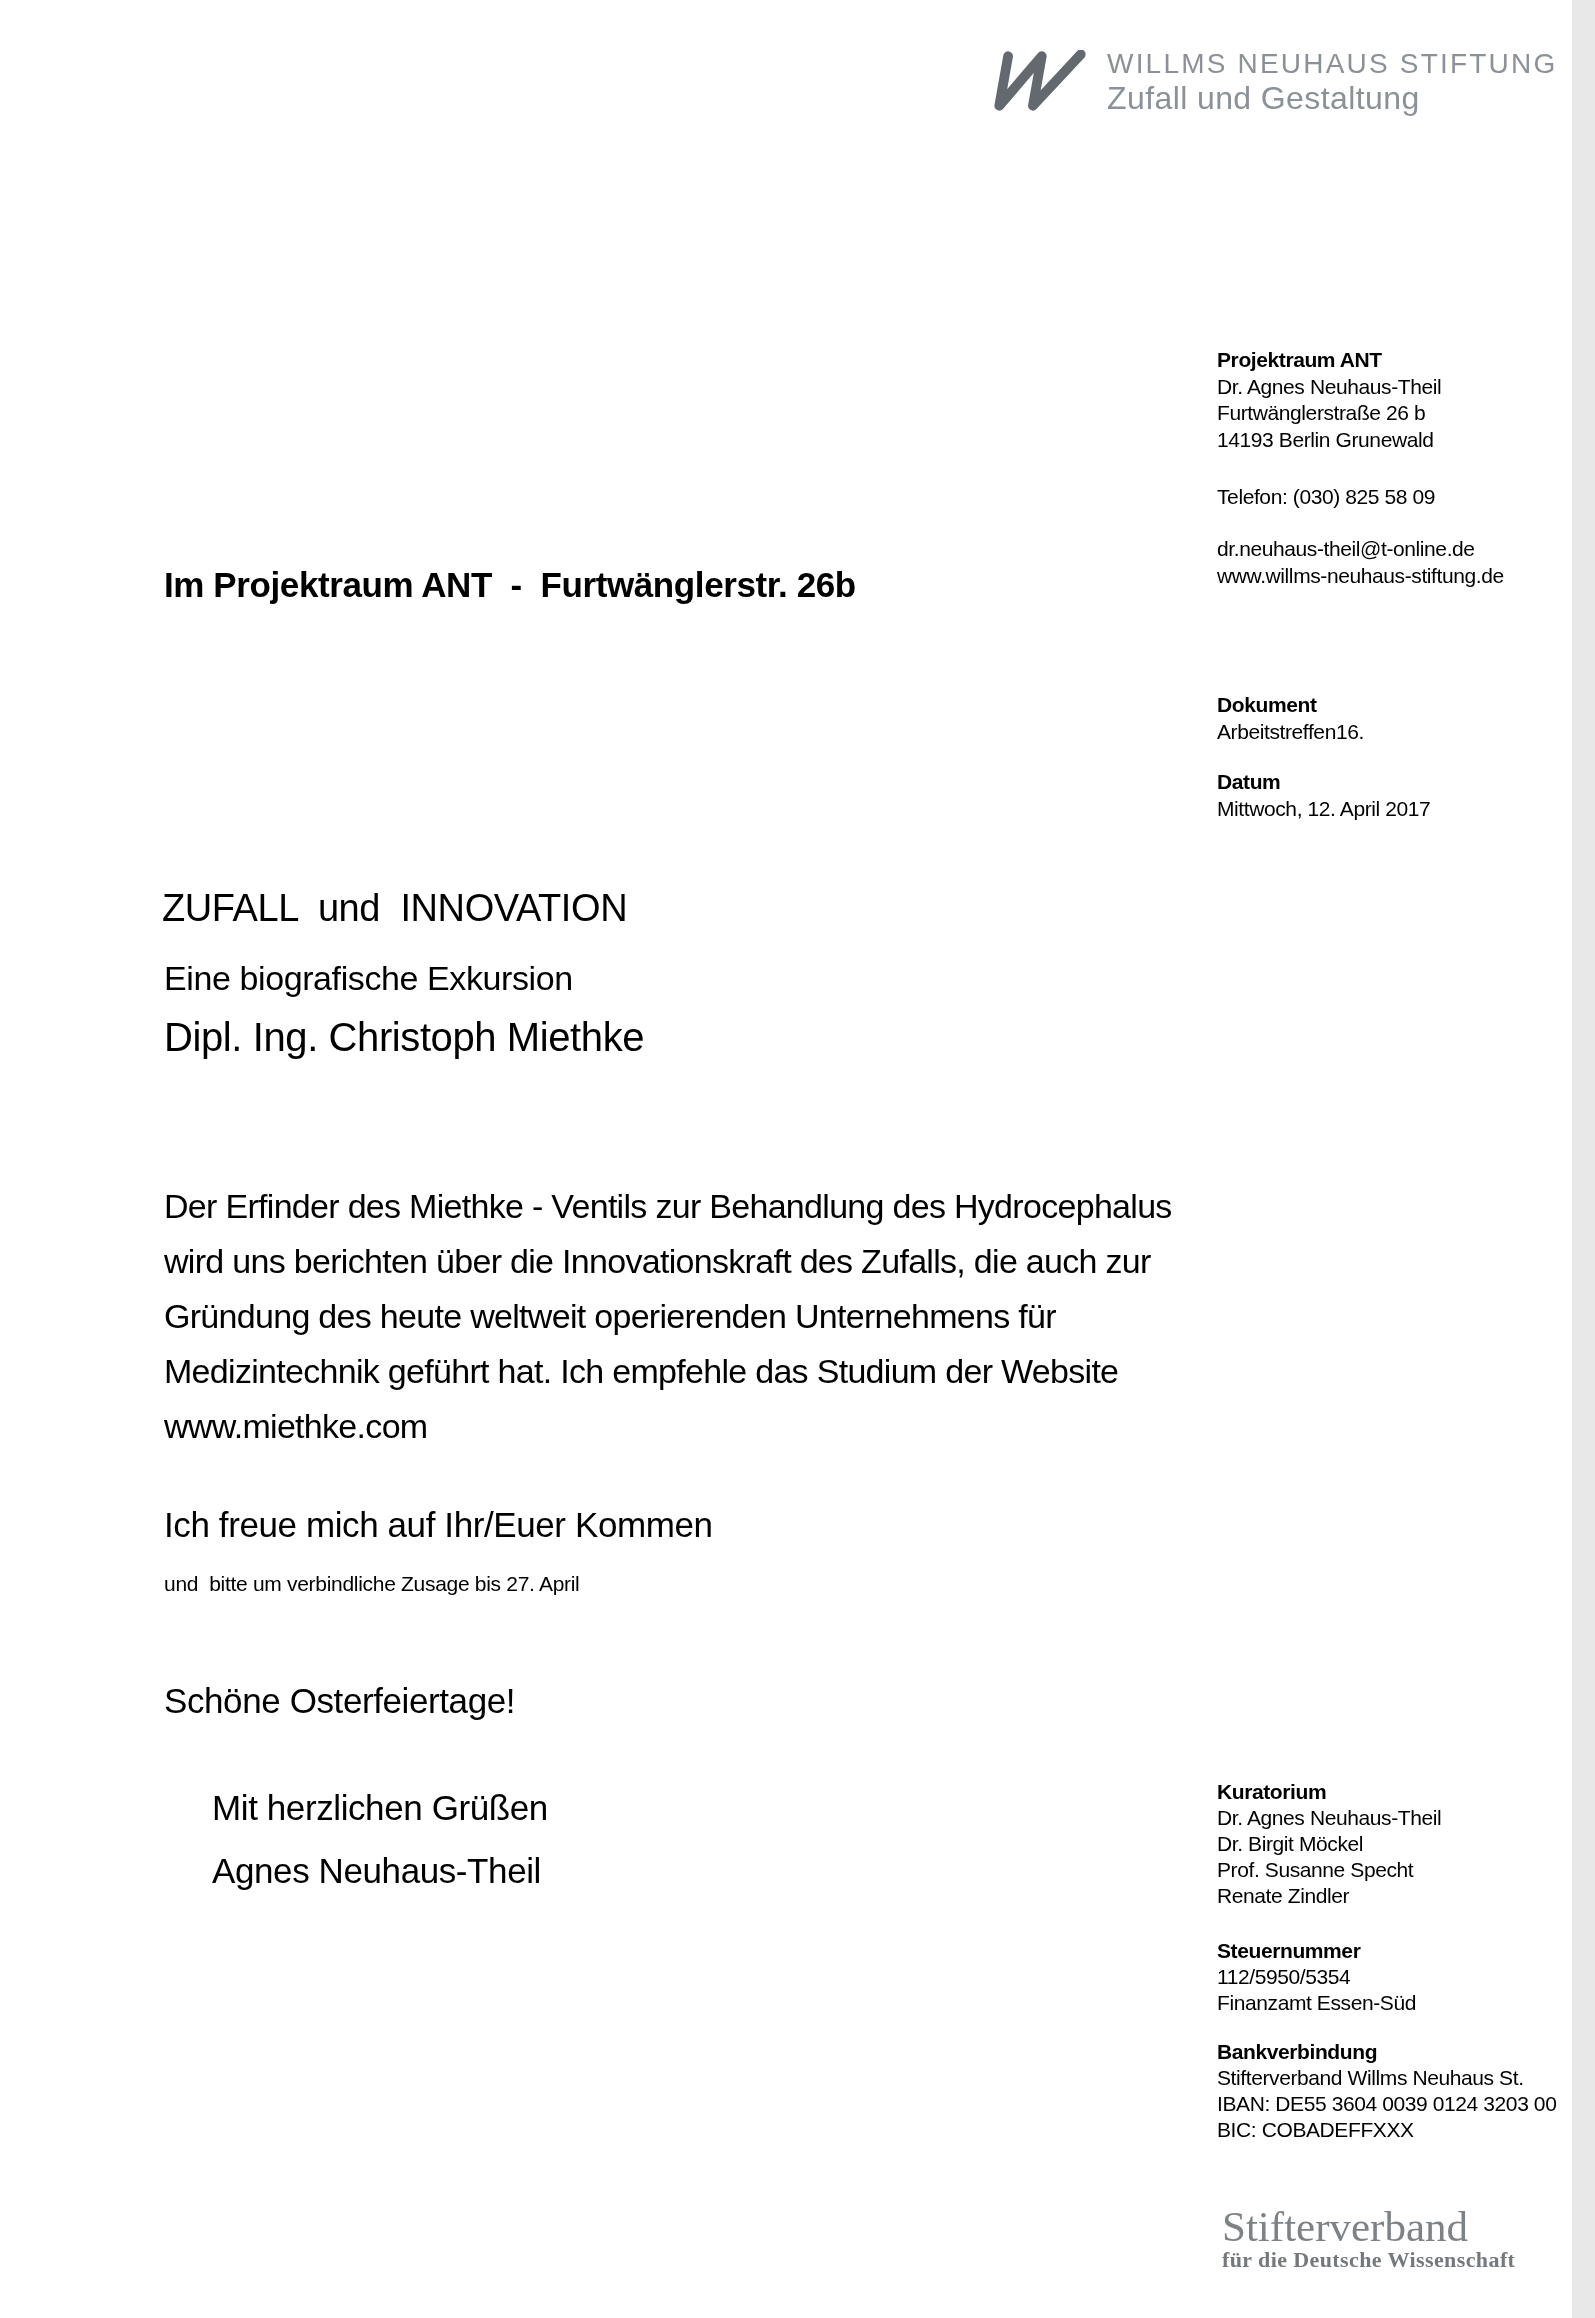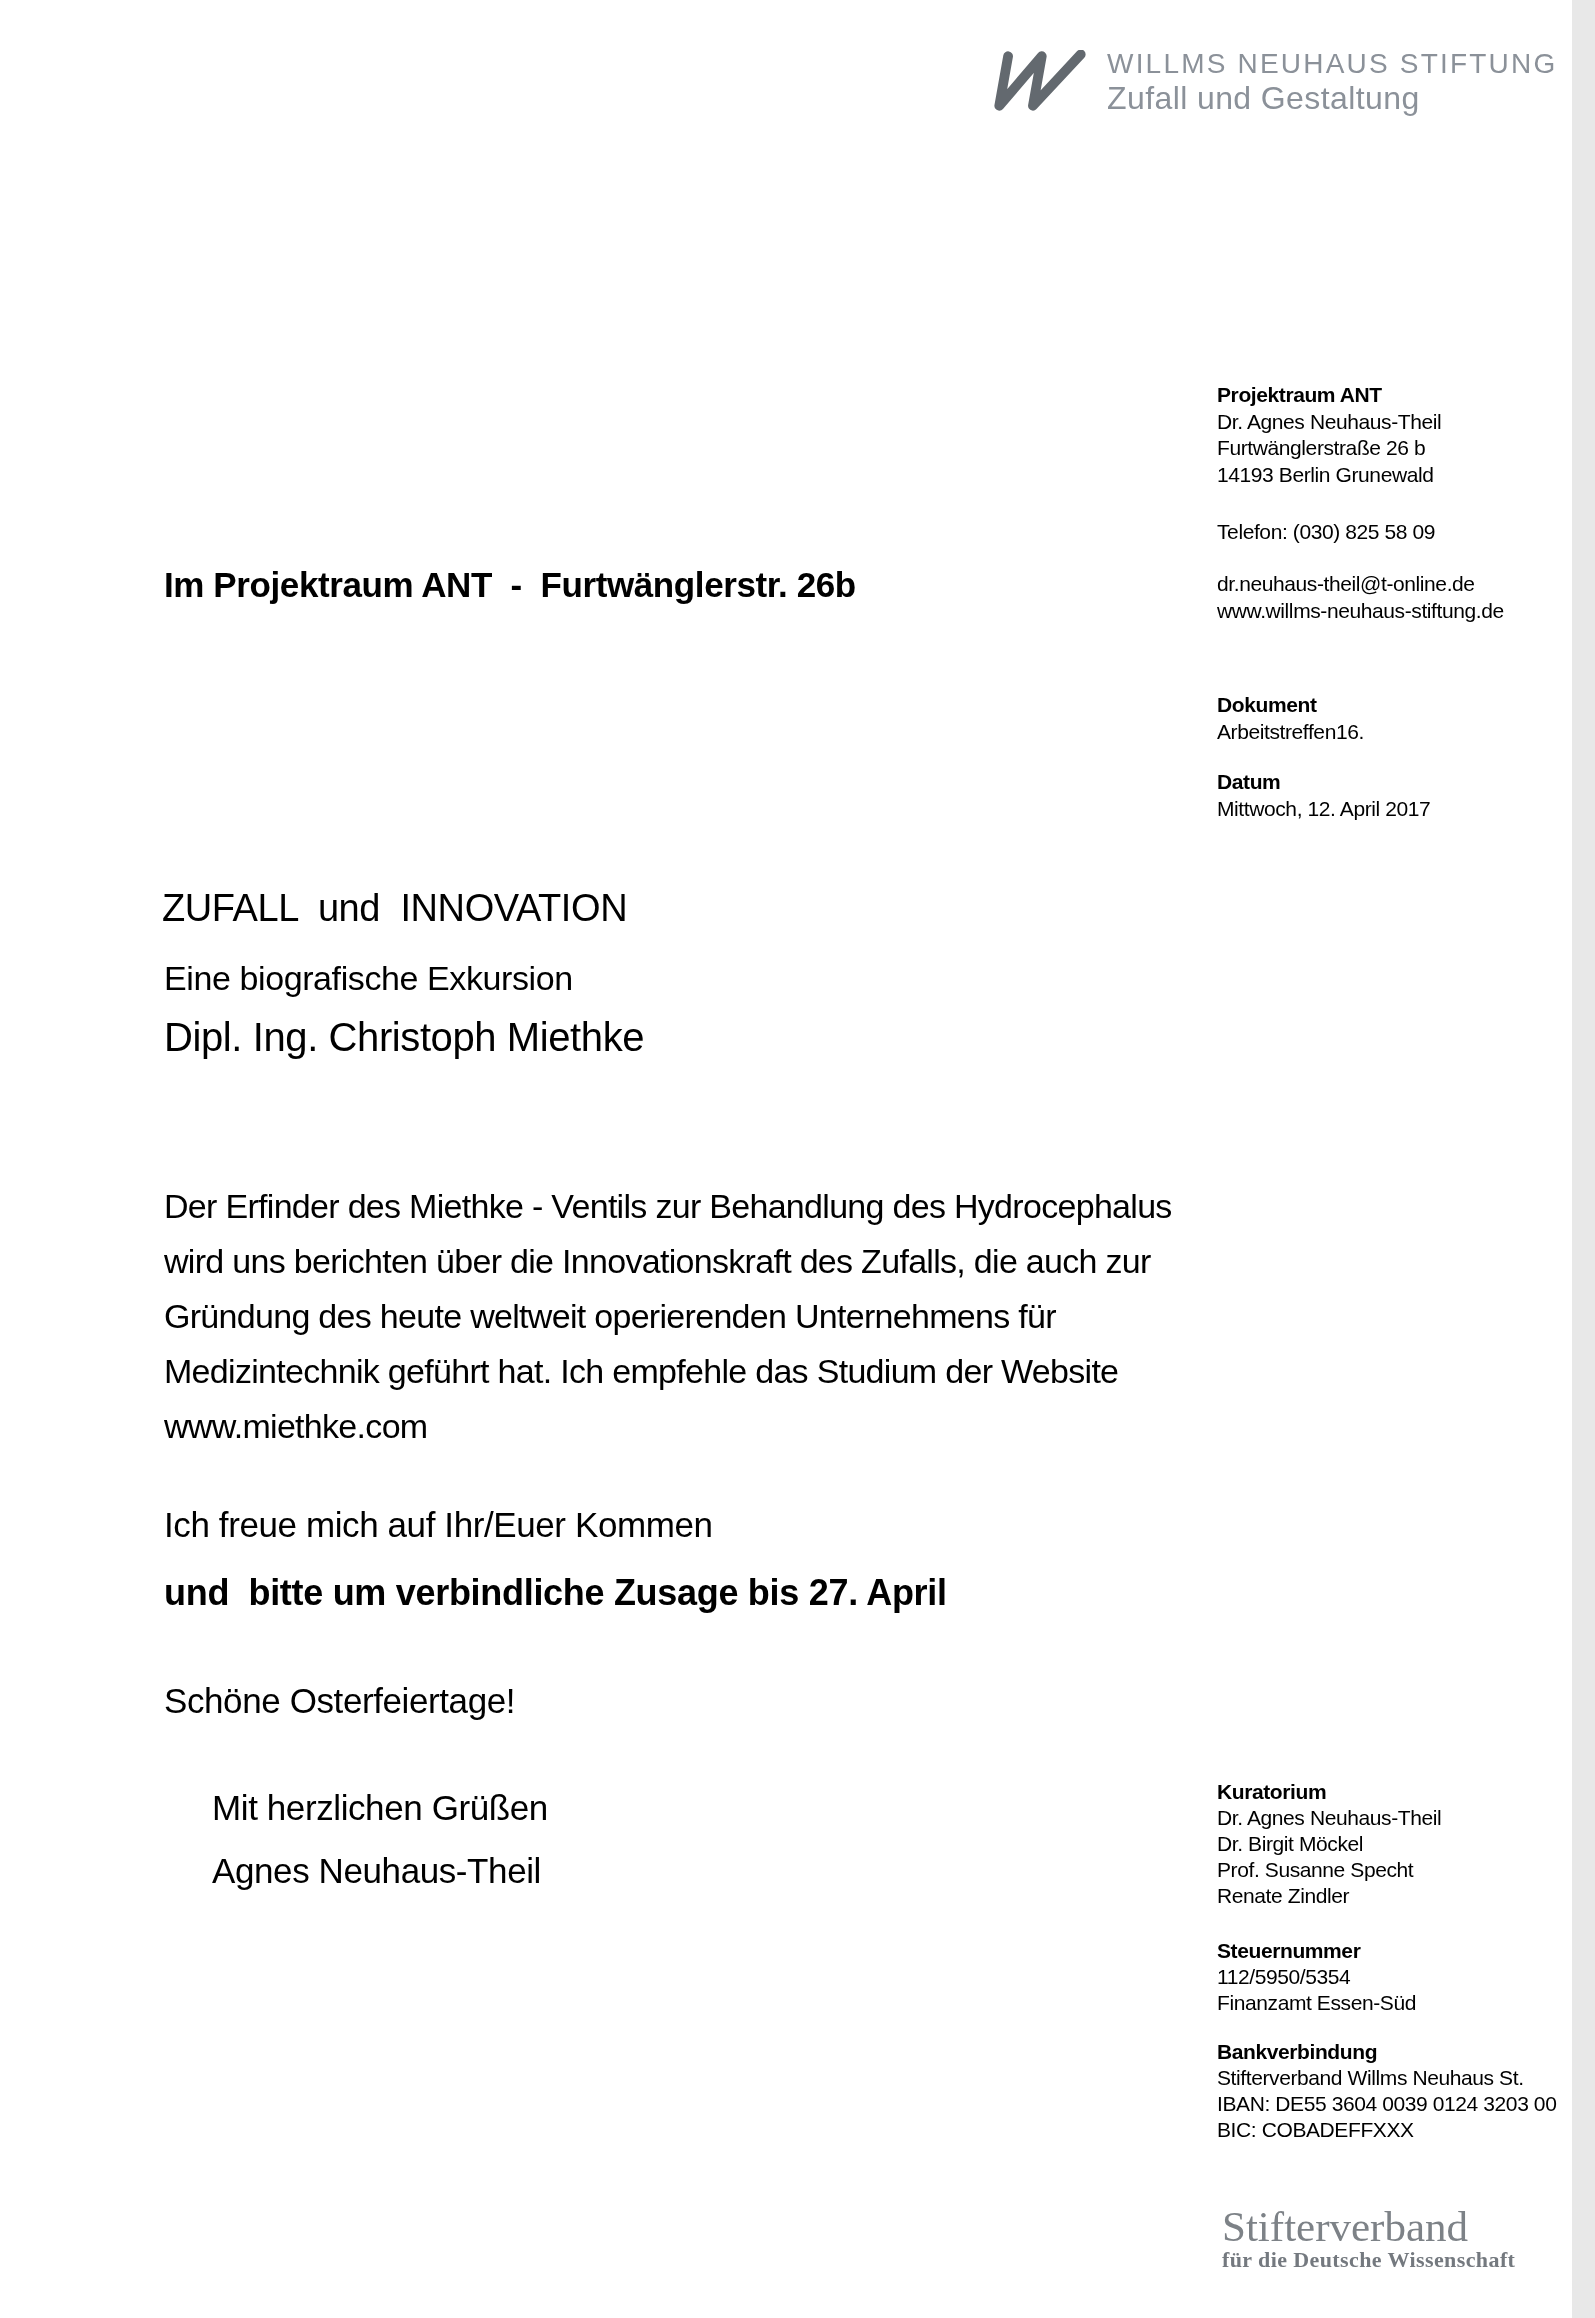--- a/index.html
+++ b/index.html
@@ -22,21 +22,21 @@
   }
   
   .heading{font-size:34px;font-weight:bold;letter-spacing:-0.4px;}
   .dateline{font-size:35px;letter-spacing:-0.4px;}
   .locline{font-size:35px;font-weight:bold;letter-spacing:-0.4px;}
   .talk-title{font-size:38px;letter-spacing:-0.4px;}
   .talk-subtitle{font-size:34px;letter-spacing:-0.4px;}
   .speaker{font-size:40px;letter-spacing:-0.4px;}
   .bodypara{font-size:34px;line-height:55px;letter-spacing:-0.7px;white-space:pre-line;}
   .closing{font-size:35px;letter-spacing:-0.4px;}
-  .rsvp{font-size:36px;letter-spacing:-0.3px;font-weight:bold;}
+  .rsvp{font-size:21px;letter-spacing:-0.3px;}
   .holiday{font-size:35px;letter-spacing:-0.4px;}
   .signoff{font-size:35px;letter-spacing:-0.4px;margin-left:48px;}
   
   .side{font-size:21px;letter-spacing:-0.4px;line-height:26.6px;width:372px;}
   .side p{margin:0;}
   .side .lbl{font-weight:bold;}
   .side .gap35{margin-top:31px;}
   .side .gap28{margin-top:25px;}
   .side .gap27{margin-top:24px;}
   .side2{font-size:21px;letter-spacing:-0.4px;line-height:26px;width:381px;}
@@ -60,21 +60,21 @@
   <div class="abs" style="left:991px;top:50px;width:102px;height:66px;">
     <svg viewBox="0 0 110 70" width="98" height="62">
       <polyline points="19,7 9,63 57,7 47,63 101,5" fill="none" stroke="#63696f" stroke-width="11" stroke-linecap="round" stroke-linejoin="round"></polyline>
     </svg>
   </div>
   <div class="abs brand-title txt" style="left:1107px;top:48px;">WILLMS NEUHAUS STIFTUNG</div>
   <div class="abs brand-subtitle txt" style="left:1107px;top:80px;">Zufall und Gestaltung</div>
 
   <div class="abs locline txt" style="left:164px;top:565px;">Im Projektraum ANT  -  Furtwänglerstr. 26b</div>
 
-  <div class="abs side" style="left:1217px;top:347px;margin-top:35px;">
+  <div class="abs side" style="left:1217px;top:347px;">
     <p class="lbl">Projektraum ANT</p>
     <p>Dr. Agnes Neuhaus-Theil</p>
     <p>Furtwänglerstraße 26 b</p>
     <p>14193 Berlin Grunewald</p>
     <p class="gap35">Telefon: (030) 825 58 09</p>
     <p class="gap28">dr.neuhaus-theil@t-online.de</p>
     <p>www.willms-neuhaus-stiftung.de</p>
   </div>
 
   <div class="abs side" style="left:1217px;top:692px;">

